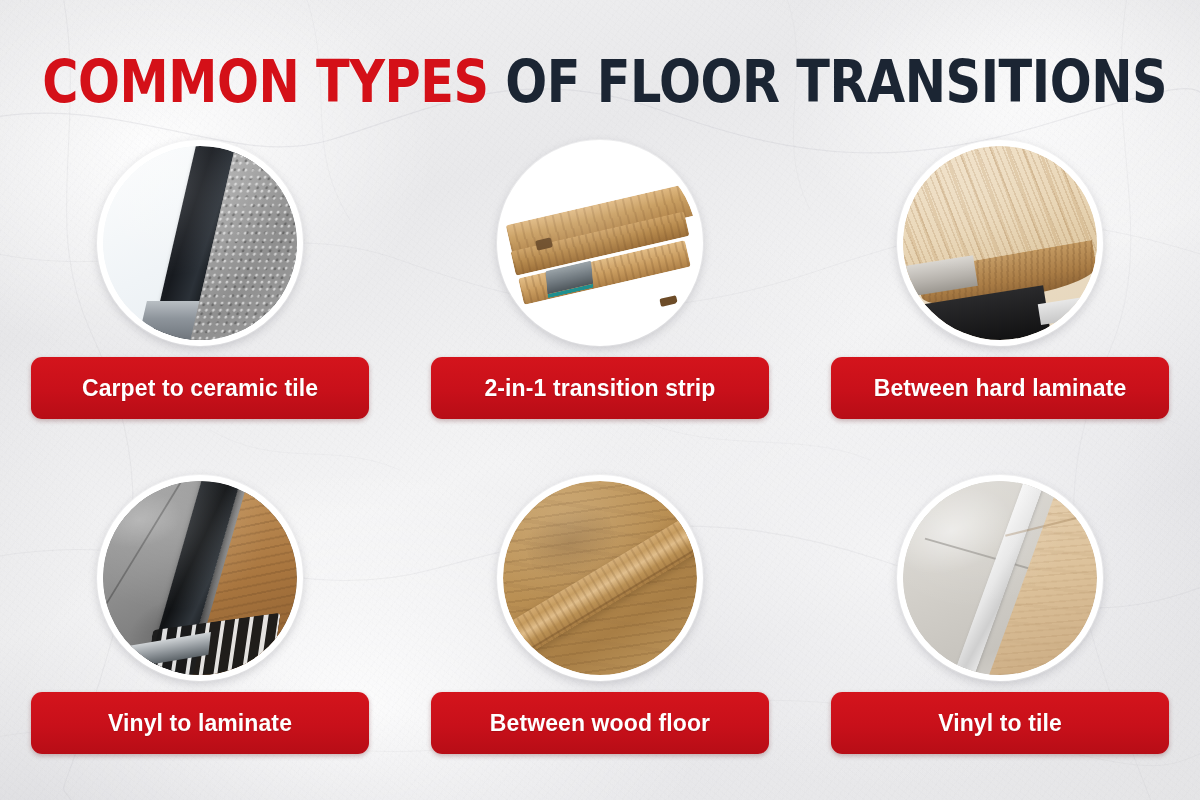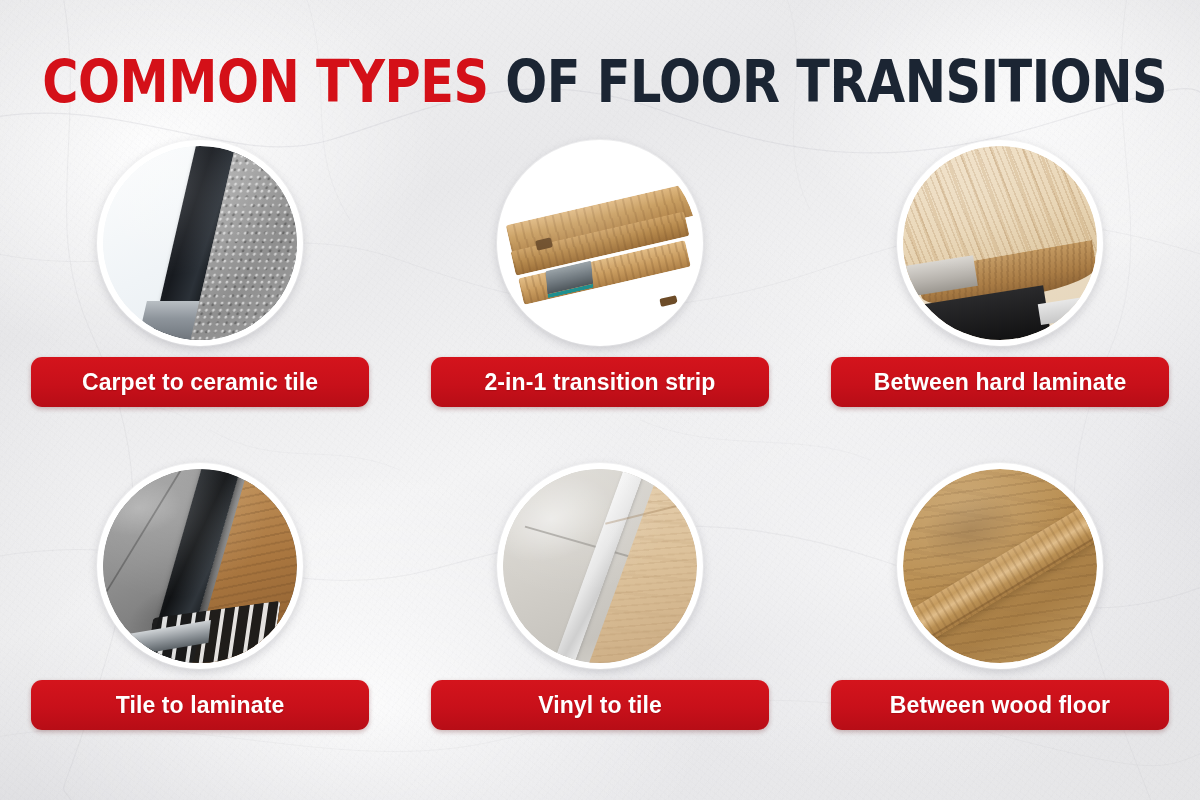--- a/index.html
+++ b/index.html
@@ -256,21 +256,21 @@
   .p6 .plank{position:absolute;right:2%;top:22%;width:46%;height:2px;background:rgba(150,116,74,.35);transform:rotate(-14deg);}
 
   .gloss{
     position:absolute;inset:0;border-radius:50%;pointer-events:none;
     background:radial-gradient(ellipse 160px 140px at 34% 22%, rgba(255,255,255,.14), rgba(255,255,255,0) 62%);
   }
 
   
   .badge{
     margin-top:11px;
-    min-width:338px;height:50px;
+    min-width:338px;height:62px;
     display:flex;align-items:center;justify-content:center;
     background:linear-gradient(180deg,#d4141c 0%,#c8101a 55%,#b70d16 100%);
     border-radius:11px;
     box-shadow:0 2px 5px rgba(90,10,14,.28);
     padding:0 31px;box-sizing:border-box;text-align:center;
   }
   .badge-label{
     color:#ffffff;font-size:23px;font-weight:700;
     letter-spacing:.1px;white-space:nowrap;
     text-shadow:0 1px 1px rgba(120,8,12,.35);
@@ -365,48 +365,48 @@
           <div class="slate"></div>
           <div class="slateline"></div>
           <div class="blackT"></div>
           <div class="wood"></div>
           <div class="clips"></div>
           <div class="rail"></div>
           <div class="gloss"></div>
         </div>
       </div>
       <div class="badge">
-        <span class="badge-label">Tile to laminate</span>
+        <span class="badge-label">Vinyl to laminate</span>
+      </div>
+    </div>
+
+    <div class="cell">
+      <div class="circle">
+        <div class="photo p5">
+          <div class="knot"></div>
+          <div class="molding"></div>
+          <div class="seam"></div>
+          <div class="gloss"></div>
+        </div>
+      </div>
+      <div class="badge">
+        <span class="badge-label">Between wood floor</span>
       </div>
     </div>
 
     <div class="cell">
       <div class="circle">
         <div class="photo p6">
           <div class="tile"></div>
           <div class="groutline"></div>
           <div class="silver"></div>
           <div class="vinyl"></div>
           <div class="plank"></div>
           <div class="gloss"></div>
         </div>
       </div>
       <div class="badge">
         <span class="badge-label">Vinyl to tile</span>
       </div>
     </div>
 
-    <div class="cell">
-      <div class="circle">
-        <div class="photo p5">
-          <div class="knot"></div>
-          <div class="molding"></div>
-          <div class="seam"></div>
-          <div class="gloss"></div>
-        </div>
-      </div>
-      <div class="badge">
-        <span class="badge-label">Between wood floor</span>
-      </div>
-    </div>
-
   </div>
 </div>
 
 </body></html>

